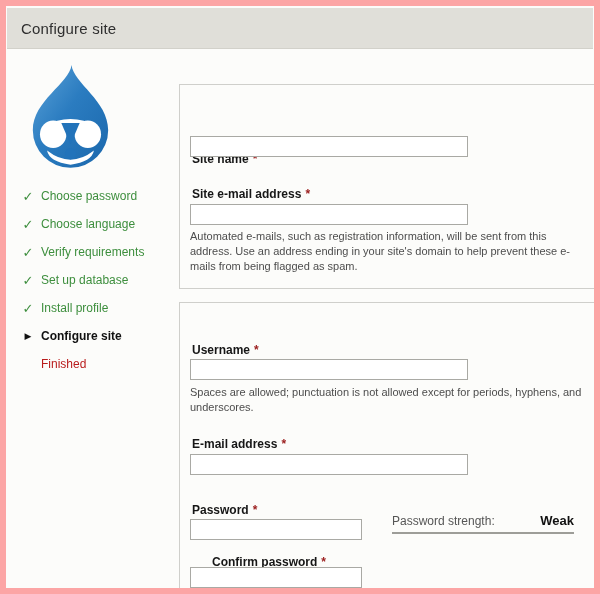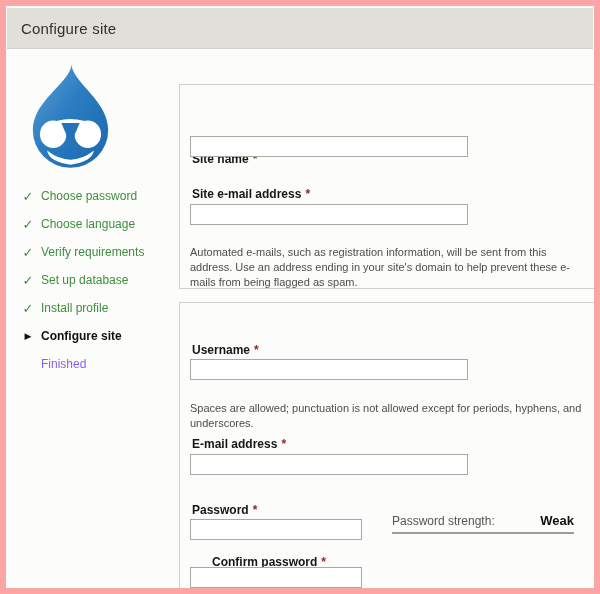--- a/index.html
+++ b/index.html
@@ -22,21 +22,21 @@
   
   .logo { position:absolute; left:13px; top:57px; width:103px; height:112px; }
 
   .tasks { position:absolute; left:16px; top:176px; width:150px; list-style:none; }
   .tasks li { height:28px; display:flex; align-items:center; gap:7px; font-size:12px; }
   .tasks .mark { width:12px; text-align:center; flex:0 0 12px; }
   .task-done { color:#3d8e3d; }
   .task-done .mark { color:#3d8e3d; font-size:13px; }
   .task-active { color:#111; font-weight:bold; }
   .task-active .mark { color:#111; font-size:9px; }
-  .task-pending { color:#8b5cf6; }
+  .task-pending { color:#b91c1c; }
 
   
   .fieldset {
     position:absolute; left:173px; width:422px;
     border:1px solid #cfcfcb; background:transparent;
   }
   #sect-info { top:78px; height:205px; }
   #sect-account { top:296px; height:322px; }
 
   .fieldset h2 {
@@ -50,21 +50,21 @@
   .req { color:#9c2020; font-weight:bold; margin-left:4px; }
   .tinput {
     position:absolute; left:10px; height:21px;
     border:1px solid #a9a9a4; background:#fff;
     font-size:12px; padding:0 4px; color:#333;
   }
   .w-wide { width:278px; }
   .w-half { width:172px; }
   .fdesc {
     position:absolute; left:10px; width:396px;
-    font-size:11px; color:#4d4d4d; line-height:1.35;margin-top:16px;
+    font-size:11px; color:#4d4d4d; line-height:1.35;
   }
 
   
   #sect-info h2 { top:8px; }
   #lbl-sitename { top:30px;margin-top:37px; }
   #inp-sitename { top:51px; }
   #lbl-siteemail { top:102px; }
   #inp-siteemail { top:119px; }
   #desc-siteemail { top:144px; }
 

